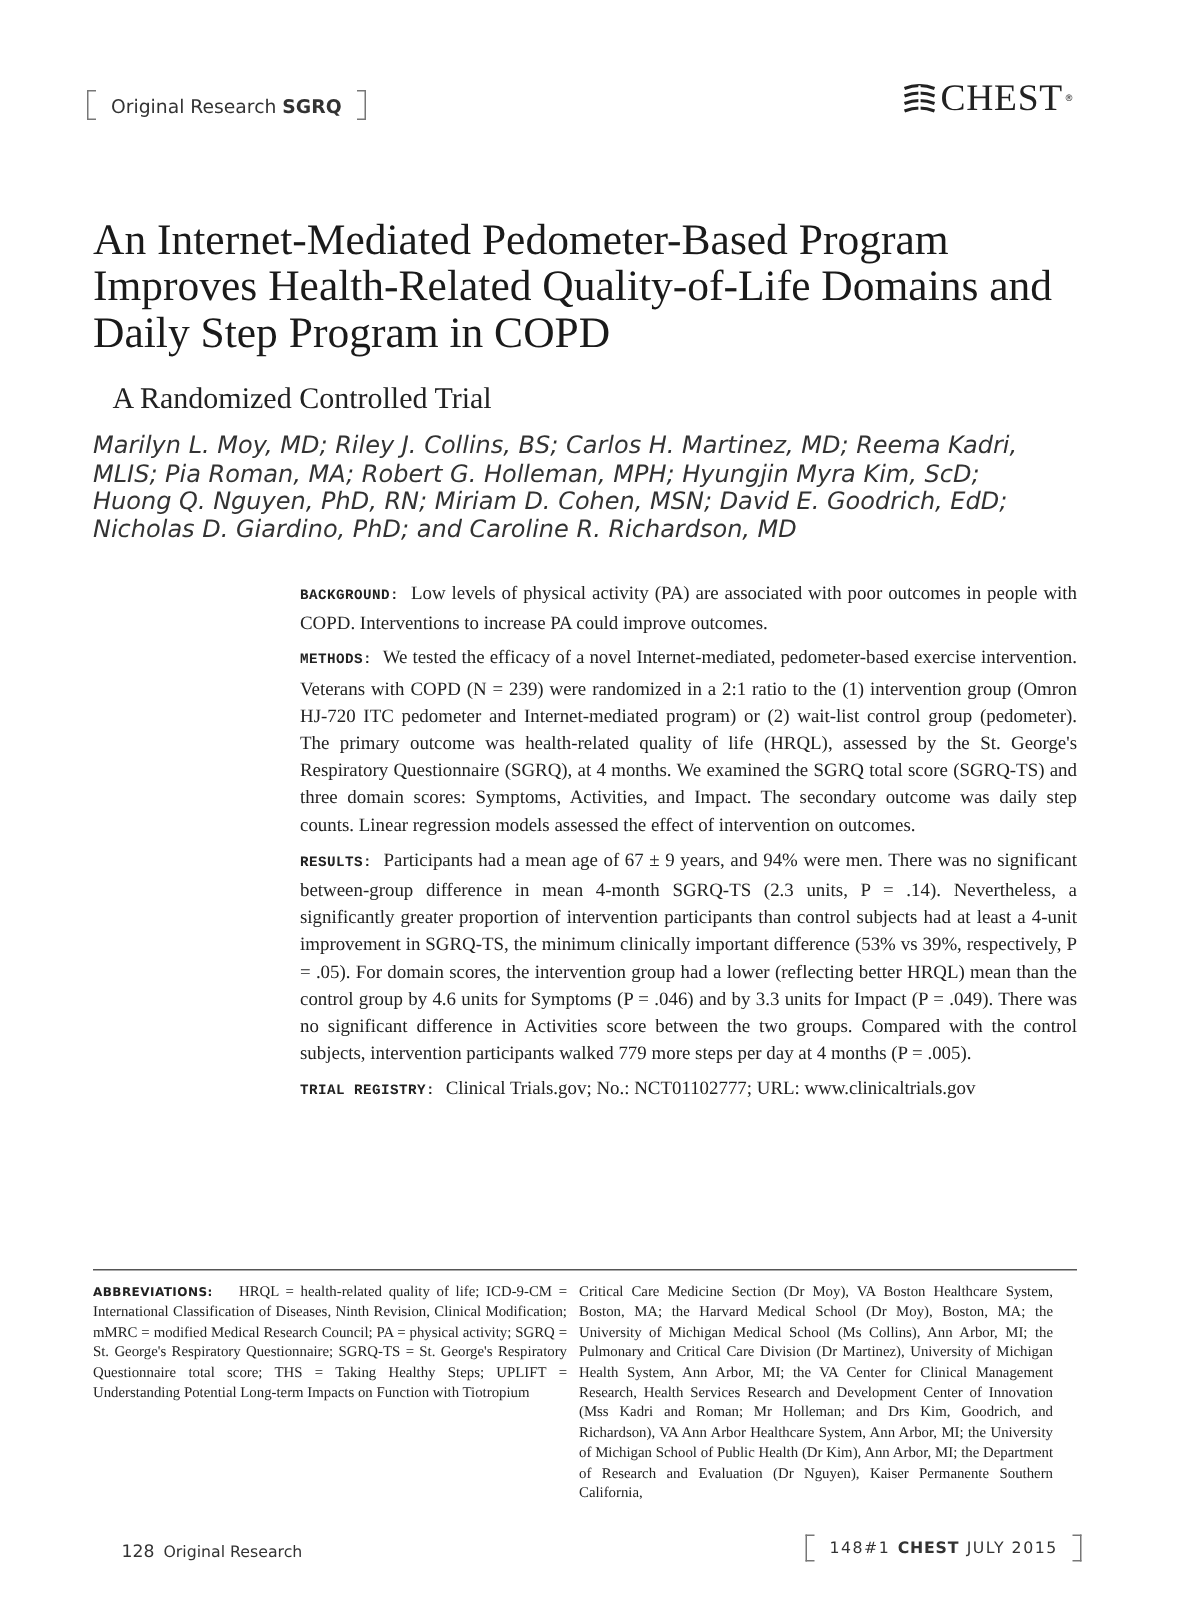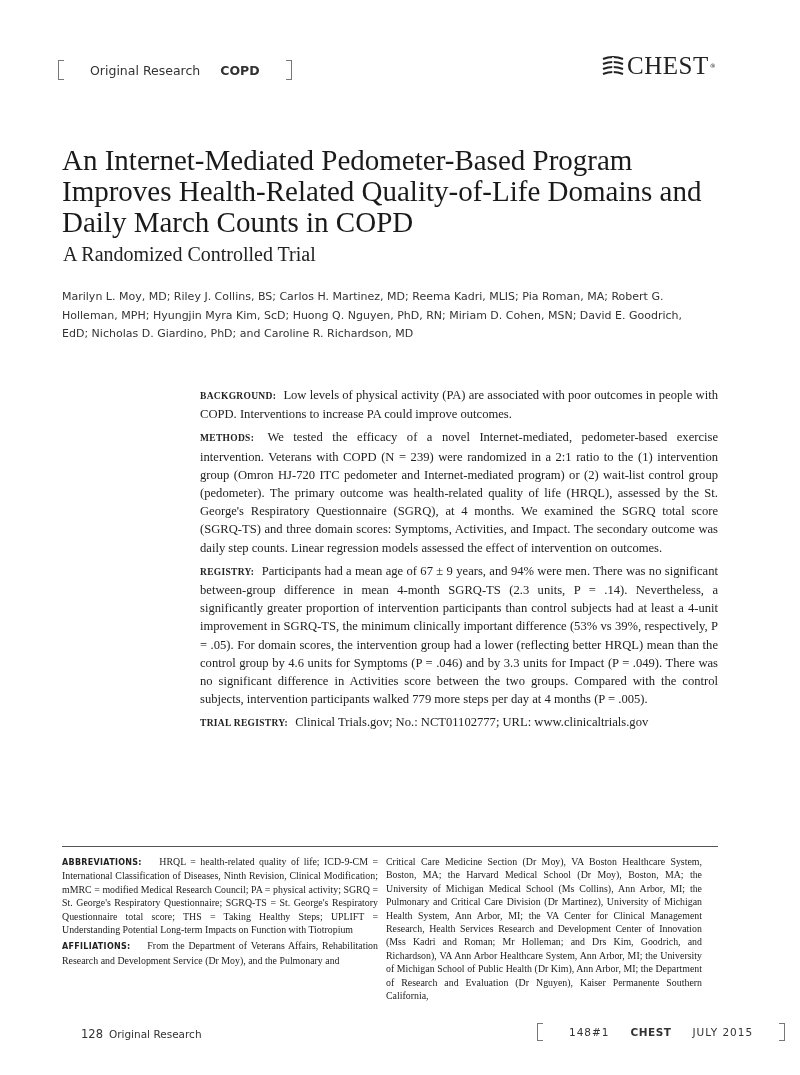--- a/index.html
+++ b/index.html
@@ -1,44 +1,44 @@
 <!DOCTYPE html>
 <html><head>
 <meta charset="utf-8">
 <style>
   html, body { margin: 0; padding: 0; background: #ffffff; }
   body { width: 800px; height: 1075px; position: relative; overflow: hidden; color: #222; }
   .abs { position: absolute; }
-  .sans { font-family: "DejaVu Sans", "Liberation Sans", sans-serif; gap: 16px; }
+  .sans { font-family: "DejaVu Sans", "Liberation Sans", sans-serif; }
   .serif { font-family: "Liberation Serif", "DejaVu Serif", serif; }
 
   
   .section-tag { left: 58px; top: 58px; height: 24px; display: flex; align-items: center; font-size: 12.5px; color: #333; }
   .bracket { display: inline-block; width: 5px; height: 18px; border: 1px solid #777; }
   .bracket.l { border-right: none; margin-right: 10px; }
   .bracket.r { border-left: none; margin-left: 10px; }
   .section-tag b { font-weight: bold; margin-left: 4px; }
 
   
   .logo { left: 602px; top: 53px; display: flex; align-items: center; }
   .logo svg { margin-right: 3px; }
   .logo-text { font-size: 25px; letter-spacing: 0.5px; color: #222; line-height: 1; }
   .logo-tm { font-size: 6px; vertical-align: top; margin-left: 1px; }
 
   
   .title { left: 62px; top: 145px; width: 640px; font-size: 29px; line-height: 31px; color: #1a1a1a; margin: 0; font-weight: normal; }
-  .subtitle { left: 63px; top: 243px; font-size: 20px; color: #222; margin: 0; font-weight: normal; }
+  .subtitle { left: 63px; top: 243px; font-size: 20px; color: #222; margin: 12px; font-weight: normal; }
 
   
-  .authors { left: 62px; top: 288px; width: 640px; font-size: 11px; line-height: 18.5px; color: #333; }
+  .authors { left: 62px; top: 288px; width: 640px; font-size: 16px; line-height: 18.5px; font-style: italic; color: #333; }
 
   
   .abstract { left: 200px; top: 386px; width: 518px; font-size: 12.6px; line-height: 18.2px; color: #222; text-align: justify; }
   .abstract p { margin: 0 0 5px 0; }
-  .abs-label { font-family: Liberation Serif, serif; font-size: 9.5px; font-weight: bold; letter-spacing: 0.3px; margin-right: 4px; }
+  .abs-label { font-family: Liberation Mono, monospace; font-size: 9.5px; font-weight: bold; letter-spacing: 0.3px; margin-right: 4px; }
   .citation { font-family: "DejaVu Sans", "Liberation Sans", sans-serif; font-size: 11px; text-align: right; margin-top: -3px; color: #222; }
 
   
   .divider { left: 62px; top: 846px; width: 656px; height: 0; border-top: 1.5px solid #555; }
 
   
   .fn-col { top: 855px; width: 316px; font-size: 9.9px; line-height: 13.4px; color: #222; text-align: justify; }
   .fn-col p { margin: 0 0 3px 0; }
   .fn-left { left: 62px; }
   .fn-right { left: 386px; }
@@ -50,72 +50,68 @@
   .footer-right { left: 537px; top: 1023px; display: flex; align-items: center; font-size: 10.5px; color: #333; letter-spacing: 1px; }
   .footer-right .bracket { height: 16px; }
   .footer-right b { margin: 0 5px; letter-spacing: 0.5px; }
 </style>
 </head>
 <body>
 
 <div class="abs section-tag sans">
   <span class="bracket l"></span>
   <span>Original Research</span>
-  <b>COPD</b>
+  <b>SGRQ</b>
   <span class="bracket r"></span>
 </div>
 
 <div class="abs logo">
   <svg width="22" height="20" viewBox="0 0 22 20">
     <g fill="none" stroke="#222" stroke-width="2">
       <path d="M1 3 Q11 -1 21 3"></path>
       <path d="M1 8 Q11 4 21 8"></path>
       <path d="M1 13 Q11 9 21 13"></path>
       <path d="M1 18 Q11 14 21 18"></path>
     </g>
     <line x1="11" y1="1" x2="11" y2="19" stroke="#fff" stroke-width="1.5"></line>
   </svg>
   <span class="logo-text serif">CHEST</span>
     <span class="logo-tm sans">®</span>
 </div>
 
-<h1 class="abs title serif">An Internet-Mediated Pedometer-Based Program Improves Health-Related Quality-of-Life Domains and Daily March Counts in COPD</h1>
+<h1 class="abs title serif">An Internet-Mediated Pedometer-Based Program Improves Health-Related Quality-of-Life Domains and Daily Step Program in COPD</h1>
 <h2 class="abs subtitle serif">A Randomized Controlled Trial</h2>
 
 <div class="abs authors sans">Marilyn L. Moy, MD; Riley J. Collins, BS; Carlos H. Martinez, MD; Reema Kadri, MLIS; Pia Roman, MA; Robert G. Holleman, MPH; Hyungjin Myra Kim, ScD; Huong Q. Nguyen, PhD, RN; Miriam D. Cohen, MSN; David E. Goodrich, EdD; Nicholas D. Giardino, PhD; and Caroline R. Richardson, MD</div>
 
 <div class="abs abstract serif">
   <p>
     <span class="abs-label">BACKGROUND:</span>
     <span>Low levels of physical activity (PA) are associated with poor outcomes in people with COPD. Interventions to increase PA could improve outcomes.</span>
   </p>
   <p>
     <span class="abs-label">METHODS:</span>
     <span>We tested the efficacy of a novel Internet-mediated, pedometer-based exercise intervention. Veterans with COPD (N = 239) were randomized in a 2:1 ratio to the (1) intervention group (Omron HJ-720 ITC pedometer and Internet-mediated program) or (2) wait-list control group (pedometer). The primary outcome was health-related quality of life (HRQL), assessed by the St. George's Respiratory Questionnaire (SGRQ), at 4 months. We examined the SGRQ total score (SGRQ-TS) and three domain scores: Symptoms, Activities, and Impact. The secondary outcome was daily step counts. Linear regression models assessed the effect of intervention on outcomes.</span>
   </p>
   <p>
-    <span class="abs-label">REGISTRY:</span>
+    <span class="abs-label">RESULTS:</span>
     <span>Participants had a mean age of 67 ± 9 years, and 94% were men. There was no significant between-group difference in mean 4-month SGRQ-TS (2.3 units, P = .14). Nevertheless, a significantly greater proportion of intervention participants than control subjects had at least a 4-unit improvement in SGRQ-TS, the minimum clinically important difference (53% vs 39%, respectively, P = .05). For domain scores, the intervention group had a lower (reflecting better HRQL) mean than the control group by 4.6 units for Symptoms (P = .046) and by 3.3 units for Impact (P = .049). There was no significant difference in Activities score between the two groups. Compared with the control subjects, intervention participants walked 779 more steps per day at 4 months (P = .005).</span>
   </p>
   <p>
     <span class="abs-label">TRIAL REGISTRY:</span>
     <span>Clinical Trials.gov; No.: NCT01102777; URL: www.clinicaltrials.gov</span>
   </p>
 </div>
 
 <div class="abs divider"></div>
 
 <div class="abs fn-col fn-left serif">
   <p>
     <span class="fn-label">ABBREVIATIONS:</span>
     <span>HRQL = health-related quality of life; ICD-9-CM = International Classification of Diseases, Ninth Revision, Clinical Modification; mMRC = modified Medical Research Council; PA = physical activity; SGRQ = St. George's Respiratory Questionnaire; SGRQ-TS = St. George's Respiratory Questionnaire total score; THS = Taking Healthy Steps; UPLIFT = Understanding Potential Long-term Impacts on Function with Tiotropium</span>
-  </p>
-  <p>
-    <span class="fn-label">AFFILIATIONS:</span>
-    <span>From the Department of Veterans Affairs, Rehabilitation Research and Development Service (Dr Moy), and the Pulmonary and</span>
   </p>
 </div>
 
 <div class="abs fn-col fn-right serif">
   <p>Critical Care Medicine Section (Dr Moy), VA Boston Healthcare System, Boston, MA; the Harvard Medical School (Dr Moy), Boston, MA; the University of Michigan Medical School (Ms Collins), Ann Arbor, MI; the Pulmonary and Critical Care Division (Dr Martinez), University of Michigan Health System, Ann Arbor, MI; the VA Center for Clinical Management Research, Health Services Research and Development Center of Innovation (Mss Kadri and Roman; Mr Holleman; and Drs Kim, Goodrich, and Richardson), VA Ann Arbor Healthcare System, Ann Arbor, MI; the University of Michigan School of Public Health (Dr Kim), Ann Arbor, MI; the Department of Research and Evaluation (Dr Nguyen), Kaiser Permanente Southern California,</p>
 </div>
 
 <div class="abs footer-left sans">
   <span class="pg">128</span><span>Original Research</span>
 </div>

